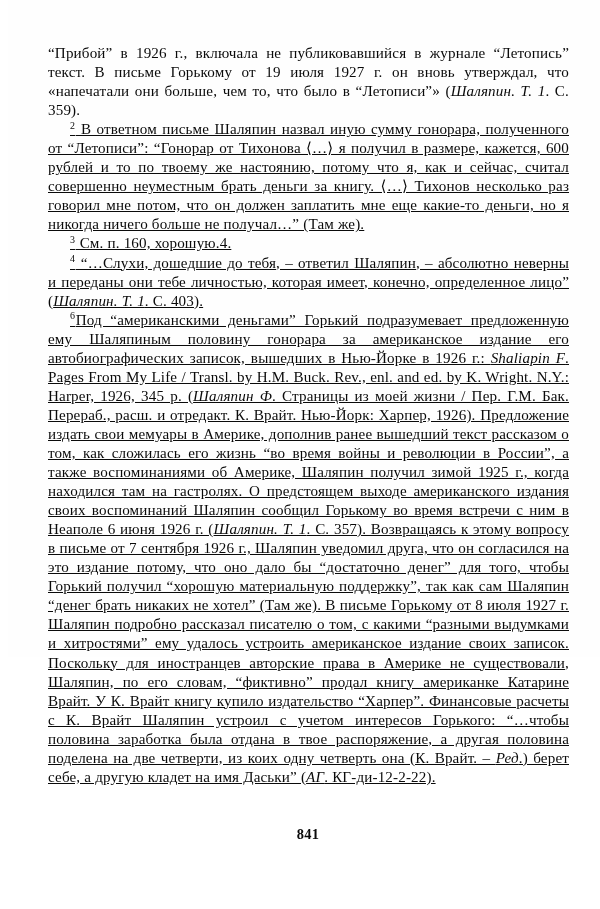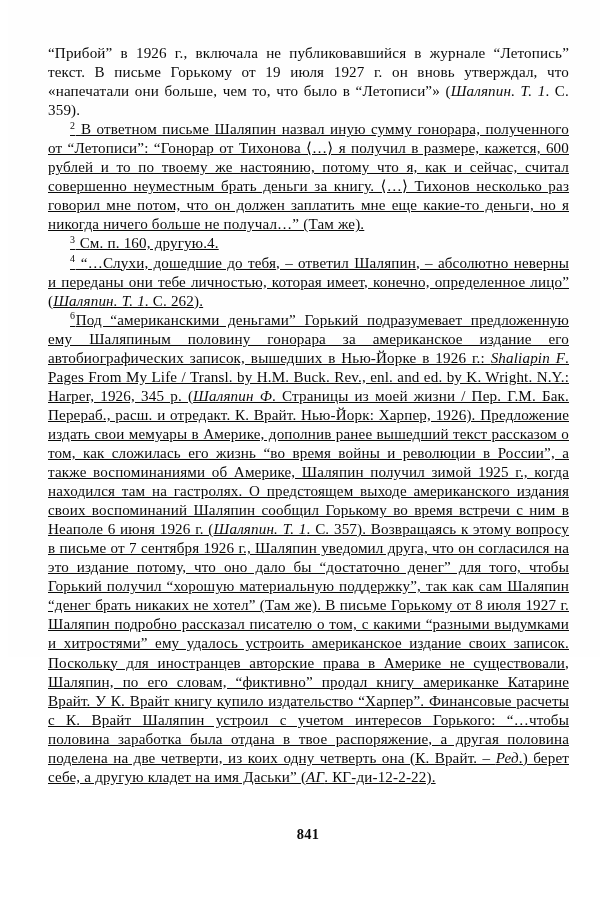--- a/index.html
+++ b/index.html
@@ -68,20 +68,20 @@
   }
 </style>
 </head>
 <body>
 
 <div id="page">
 
   <div id="textblock">
       <p class="para first"><span>“Прибой” в 1926 г., включала не публиковавшийся в журнале “Летопись” текст. В письме Горькому от 19 июля 1927 г. он вновь утверждал, что «напечатали они больше, чем то, что было в “Летописи”» (</span><i>Шаляпин. Т. 1</i><span>. С. 359).</span></p>
       <p class="para indent"><sup class="fn">2</sup><span> В ответном письме Шаляпин назвал иную сумму гонорара, полученного от “Летописи”: “Гонорар от Тихонова ⟨…⟩ я получил в размере, кажется, 600 рублей и то по твоему же настоянию, потому что я, как и сейчас, считал совершенно неуместным брать деньги за книгу. ⟨…⟩ Тихонов несколько раз говорил мне потом, что он должен заплатить мне еще какие-то деньги, но я никогда ничего больше не получал…” (Там же).</span></p>
-      <p class="para indent"><sup class="fn">3</sup><span> См. п. 160, другую.4.</span></p>
-      <p class="para indent"><sup class="fn">4</sup><span> “…Слухи, дошедшие до тебя, – ответил Шаляпин, – абсолютно неверны и переданы они тебе личностью, которая имеет, конечно, определенное лицо” (</span><i>Шаляпин. Т. 1</i><span>. С. 262).</span></p>
+      <p class="para indent"><sup class="fn">3</sup><span> См. п. 160, хорошую.4.</span></p>
+      <p class="para indent"><sup class="fn">4</sup><span> “…Слухи, дошедшие до тебя, – ответил Шаляпин, – абсолютно неверны и переданы они тебе личностью, которая имеет, конечно, определенное лицо” (</span><i>Шаляпин. Т. 1</i><span>. С. 403).</span></p>
       <p class="para indent"><sup class="fn">6</sup><span>Под “американскими деньгами” Горький подразумевает предложенную ему Шаляпиным половину гонорара за американское издание его автобиографических записок, вышедших в Нью-Йорке в 1926 г.: </span><i>Shaliapin F</i><span>. Pages From My Life / Transl. by H.M. Buck. Rev., enl. and ed. by K. Wright. N.Y.: Harper, 1926, 345 p. (</span><i>Шаляпин Ф</i><span>. Страницы из моей жизни / Пер. Г.М. Бак. Перераб., расш. и отредакт. К. Врайт. Нью-Йорк: Харпер, 1926). Предложение издать свои мемуары в Америке, дополнив ранее вышедший текст рассказом о том, как сложилась его жизнь “во время войны и революции в России”, а также воспоминаниями об Америке, Шаляпин получил зимой 1925 г., когда находился там на гастролях. О предстоящем выходе американского издания своих воспоминаний Шаляпин сообщил Горькому во время встречи с ним в Неаполе 6 июня 1926 г. (</span><i>Шаляпин. Т. 1</i><span>. С. 357). Возвращаясь к этому вопросу в письме от 7 сентября 1926 г., Шаляпин уведомил друга, что он согласился на это издание потому, что оно дало бы “достаточно денег” для того, чтобы Горький получил “хорошую материальную поддержку”, так как сам Шаляпин “денег брать никаких не хотел” (Там же). В письме Горькому от 8 июля 1927 г. Шаляпин подробно рассказал писателю о том, с какими “разными выдумками и хитростями” ему удалось устроить американское издание своих записок. Поскольку для иностранцев авторские права в Америке не существовали, Шаляпин, по его словам, “фиктивно” продал книгу американке Катарине Врайт. У К. Врайт книгу купило издательство “Харпер”. Финансовые расчеты с К. Врайт Шаляпин устроил с учетом интересов Горького: “…чтобы половина заработка была отдана в твое распоряжение, а другая половина поделена на две четверти, из коих одну четверть она (К. Врайт. – </span><i>Ред</i><span>.) берет себе, а другую кладет на имя Даськи” (</span><i>АГ</i><span>. КГ-ди-12-2-22).</span></p>
     </div>
 
   <div id="folio">841</div>
 
 </div>
 
 </body></html>

